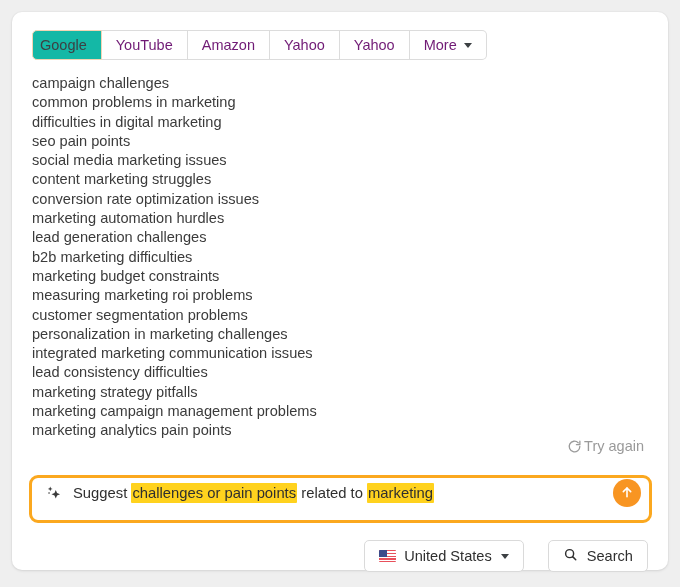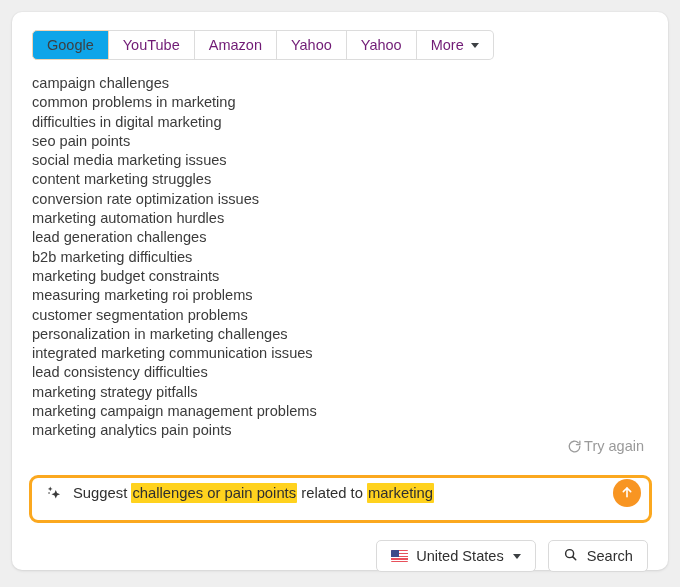--- a/index.html
+++ b/index.html
@@ -58,23 +58,24 @@
   .tab:first-child {
     border-left-width: 1px;
     border-top-left-radius: 5px;
     border-bottom-left-radius: 5px;
   }
   .tab:last-child {
     border-top-right-radius: 5px;
     border-bottom-right-radius: 5px;
   }
   .tab.active {
-    background: #0ea5e9;
+    background: #14b8a6;
     border-color: #f2d4b4;
     color: #3c4043;
+    padding-left: 7px;
   }
   .caret {
     display: inline-block;
     margin-left: 7px;
     width: 0;
     height: 0;
     border-left: 4.5px solid transparent;
     border-right: 4.5px solid transparent;
     border-top: 5px solid #3c4043;
   }
@@ -160,21 +161,21 @@
     padding: 0;
   }
 
   
   .bottom-bar {
     position: absolute;
     right: 20px;
     top: 528px;
     display: flex;
     align-items: center;
-    gap: 12px;
+    gap: 24px;
   }
   .btn {
     display: flex;
     align-items: center;
     height: 32px;
     padding: 0 14px;
     font-size: 14.6px;
     color: #2f2f2f;
     background: #ffffff;
     border: 1px solid #dadada;

